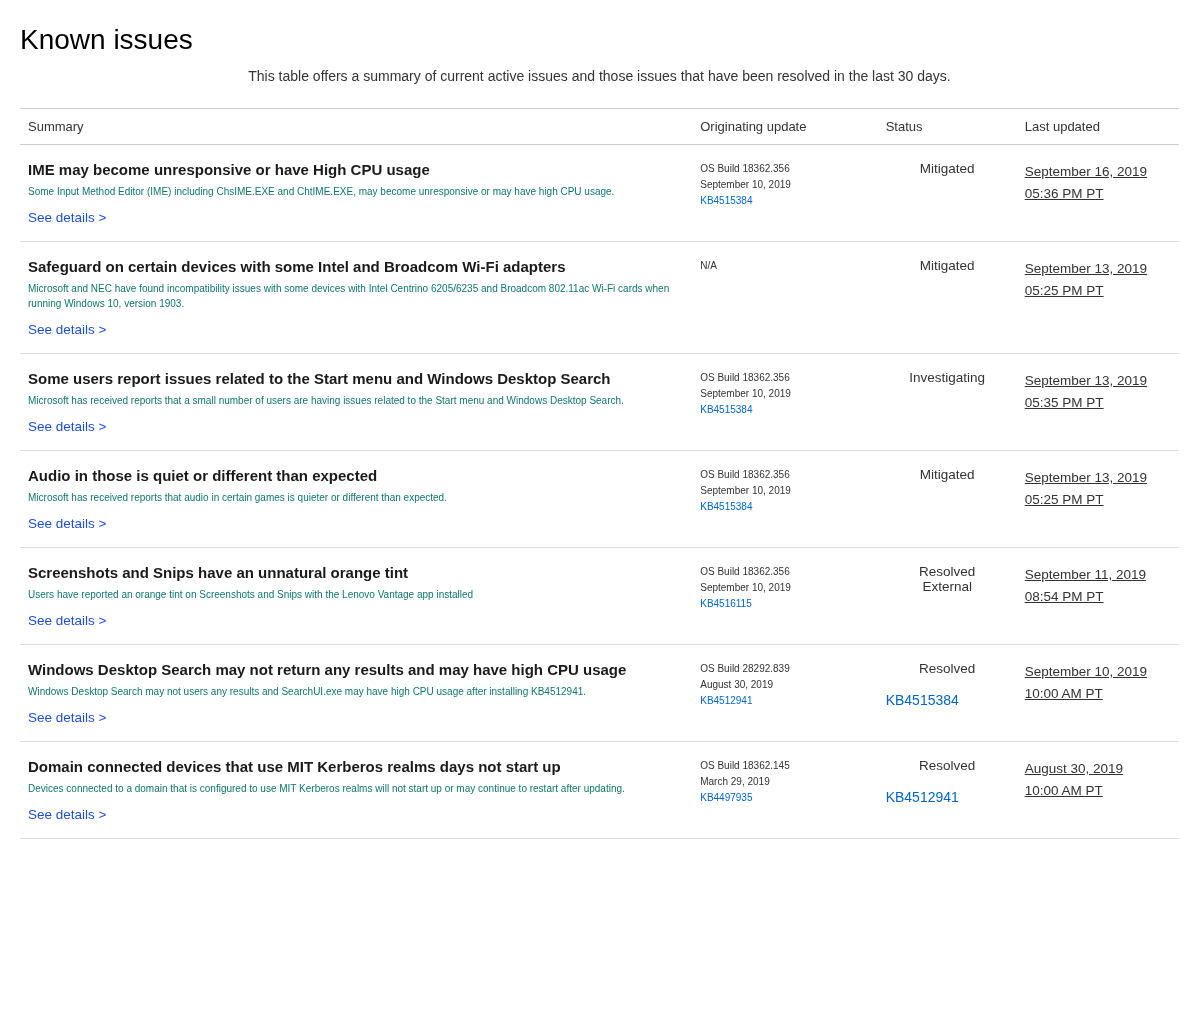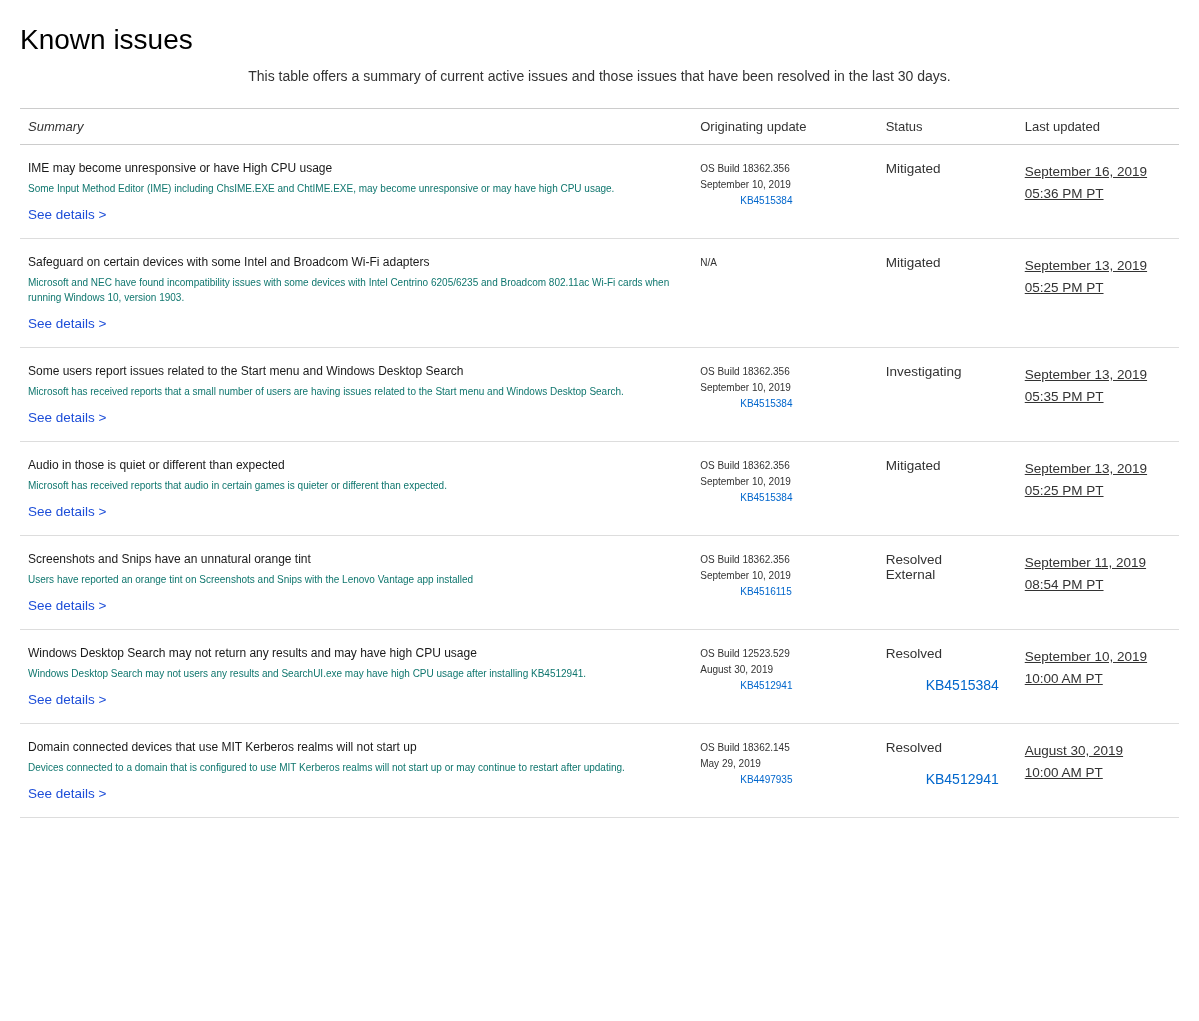--- a/index.html
+++ b/index.html
@@ -30,35 +30,35 @@
       border-top: 1px solid #ccc;
       border-bottom: 1px solid #ccc;
     }
     thead th {
       text-align: left;
       padding: 10px 8px;
       font-weight: 400;
       color: #333;
       font-size: 13px;
     }
-    thead th:first-child { width: 58%; font-style: italic; }
+    thead th:first-child { width: 58%; }
     thead th:nth-child(2) { width: 16%; }
     thead th:nth-child(3) { width: 12%; }
     thead th:nth-child(4) { width: 14%; }
     tbody tr {
       border-bottom: 1px solid #ddd;
     }
     tbody td {
       padding: 16px 8px;
       vertical-align: top;
       font-size: 14px;
     }
     .issue-title {
-      font-weight: 400;
-      font-size: 12px;
+      font-weight: 700;
+      font-size: 15px;
       margin-bottom: 6px;
     }
     .issue-desc {
       color: #0f766e;
       font-size: 10px;
       line-height: 1.5;
       margin-bottom: 10px;
     }
     .see-details {
       color: #1d4ed8;
@@ -68,25 +68,25 @@
     }
     .orig-update {
       font-size: 10px;
       color: #333;
       line-height: 1.6;
     }
     .orig-update a, .kb-link {
       color: #0066cc;
       text-decoration: none;
       cursor: pointer;
-      margin-left: 40px;
     }
     .status-text {
       font-size: 13.5px;
       color: #333;
+      text-align: center;
     }
     .last-updated {
       font-size: 13.5px;
       color: #333;
       line-height: 1.6;
       text-decoration: underline;
     }
   </style>
 </head>
 <body>
@@ -160,31 +160,31 @@
         <td>
           <div class="status-text">Resolved<br>External</div>
         </td>
         <td>
           <div class="last-updated">September 11, 2019<br>08:54 PM PT</div>
         </td>
       </tr>
       <tr>
         <td><div class="issue-title">Windows Desktop Search may not return any results and may have high CPU usage</div><div class="issue-desc">Windows Desktop Search may not users any results and SearchUI.exe may have high CPU usage after installing KB4512941.</div><a class="see-details" href="#">See details &gt;</a></td>
         <td>
-          <div class="orig-update"><span>OS Build 12523.529</span><br><span>August 30, 2019</span><br><a class="kb-link" href="#">KB4512941</a></div>
+          <div class="orig-update"><span>OS Build 28292.839</span><br><span>August 30, 2019</span><br><a class="kb-link" href="#">KB4512941</a></div>
         </td>
         <td><div class="status-text">Resolved</div><br><a class="kb-link" href="#">KB4515384</a></td>
         <td>
           <div class="last-updated">September 10, 2019<br>10:00 AM PT</div>
         </td>
       </tr>
       <tr>
-        <td><div class="issue-title">Domain connected devices that use MIT Kerberos realms will not start up</div><div class="issue-desc">Devices connected to a domain that is configured to use MIT Kerberos realms will not start up or may continue to restart after updating.</div><a class="see-details" href="#">See details &gt;</a></td>
+        <td><div class="issue-title">Domain connected devices that use MIT Kerberos realms days not start up</div><div class="issue-desc">Devices connected to a domain that is configured to use MIT Kerberos realms will not start up or may continue to restart after updating.</div><a class="see-details" href="#">See details &gt;</a></td>
         <td>
-          <div class="orig-update"><span>OS Build 18362.145</span><br><span>May 29, 2019</span><br><a class="kb-link" href="#">KB4497935</a></div>
+          <div class="orig-update"><span>OS Build 18362.145</span><br><span>March 29, 2019</span><br><a class="kb-link" href="#">KB4497935</a></div>
         </td>
         <td><div class="status-text">Resolved</div><br><a class="kb-link" href="#">KB4512941</a></td>
         <td>
           <div class="last-updated">August 30, 2019<br>10:00 AM PT</div>
         </td>
       </tr>
     </tbody>
 </table>
 
 </body></html>

